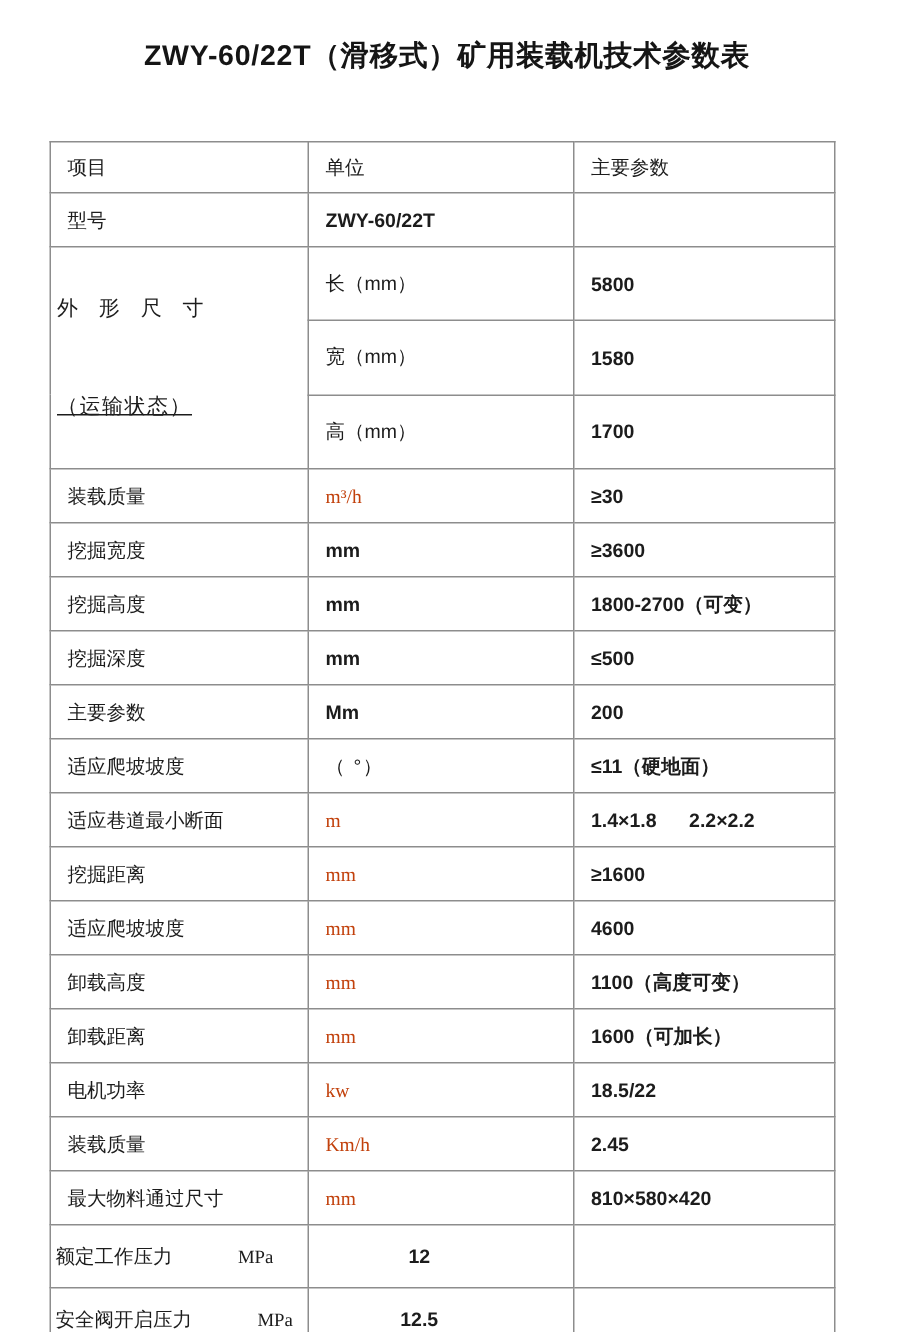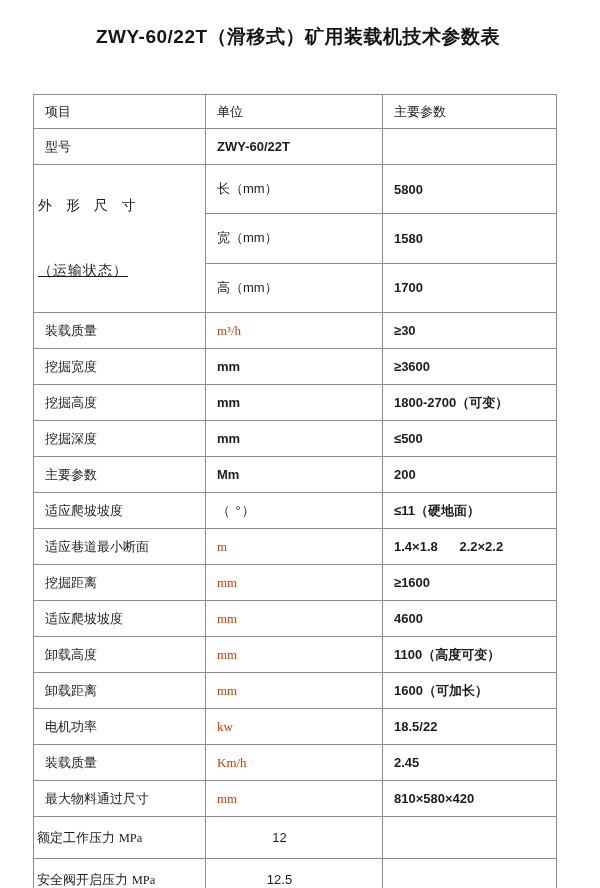--- a/index.html
+++ b/index.html
@@ -61,24 +61,25 @@
   }
   td.dim-label .dim-line2 {
     letter-spacing: 1px;
     text-decoration: underline;
   }
   tr.pressure-row td { height: 42px; }
   td.item-tight { padding-left: 3px; }
   .inline-unit {
     font-family: "Liberation Serif", "DejaVu Serif", serif;
     font-size: 12.5px;
+    margin-left: 40px;
   }
   td.center-val {
     text-align: center;
-    font-weight: normal;
+    font-weight: bold;
     padding-right: 40px;
   }
 </style>
 </head>
 <body>
 
 <h1 class="title">ZWY-60/22T（滑移式）矿用装载机技术参数表</h1>
 
 <table class="spec-table">
   <colgroup>

